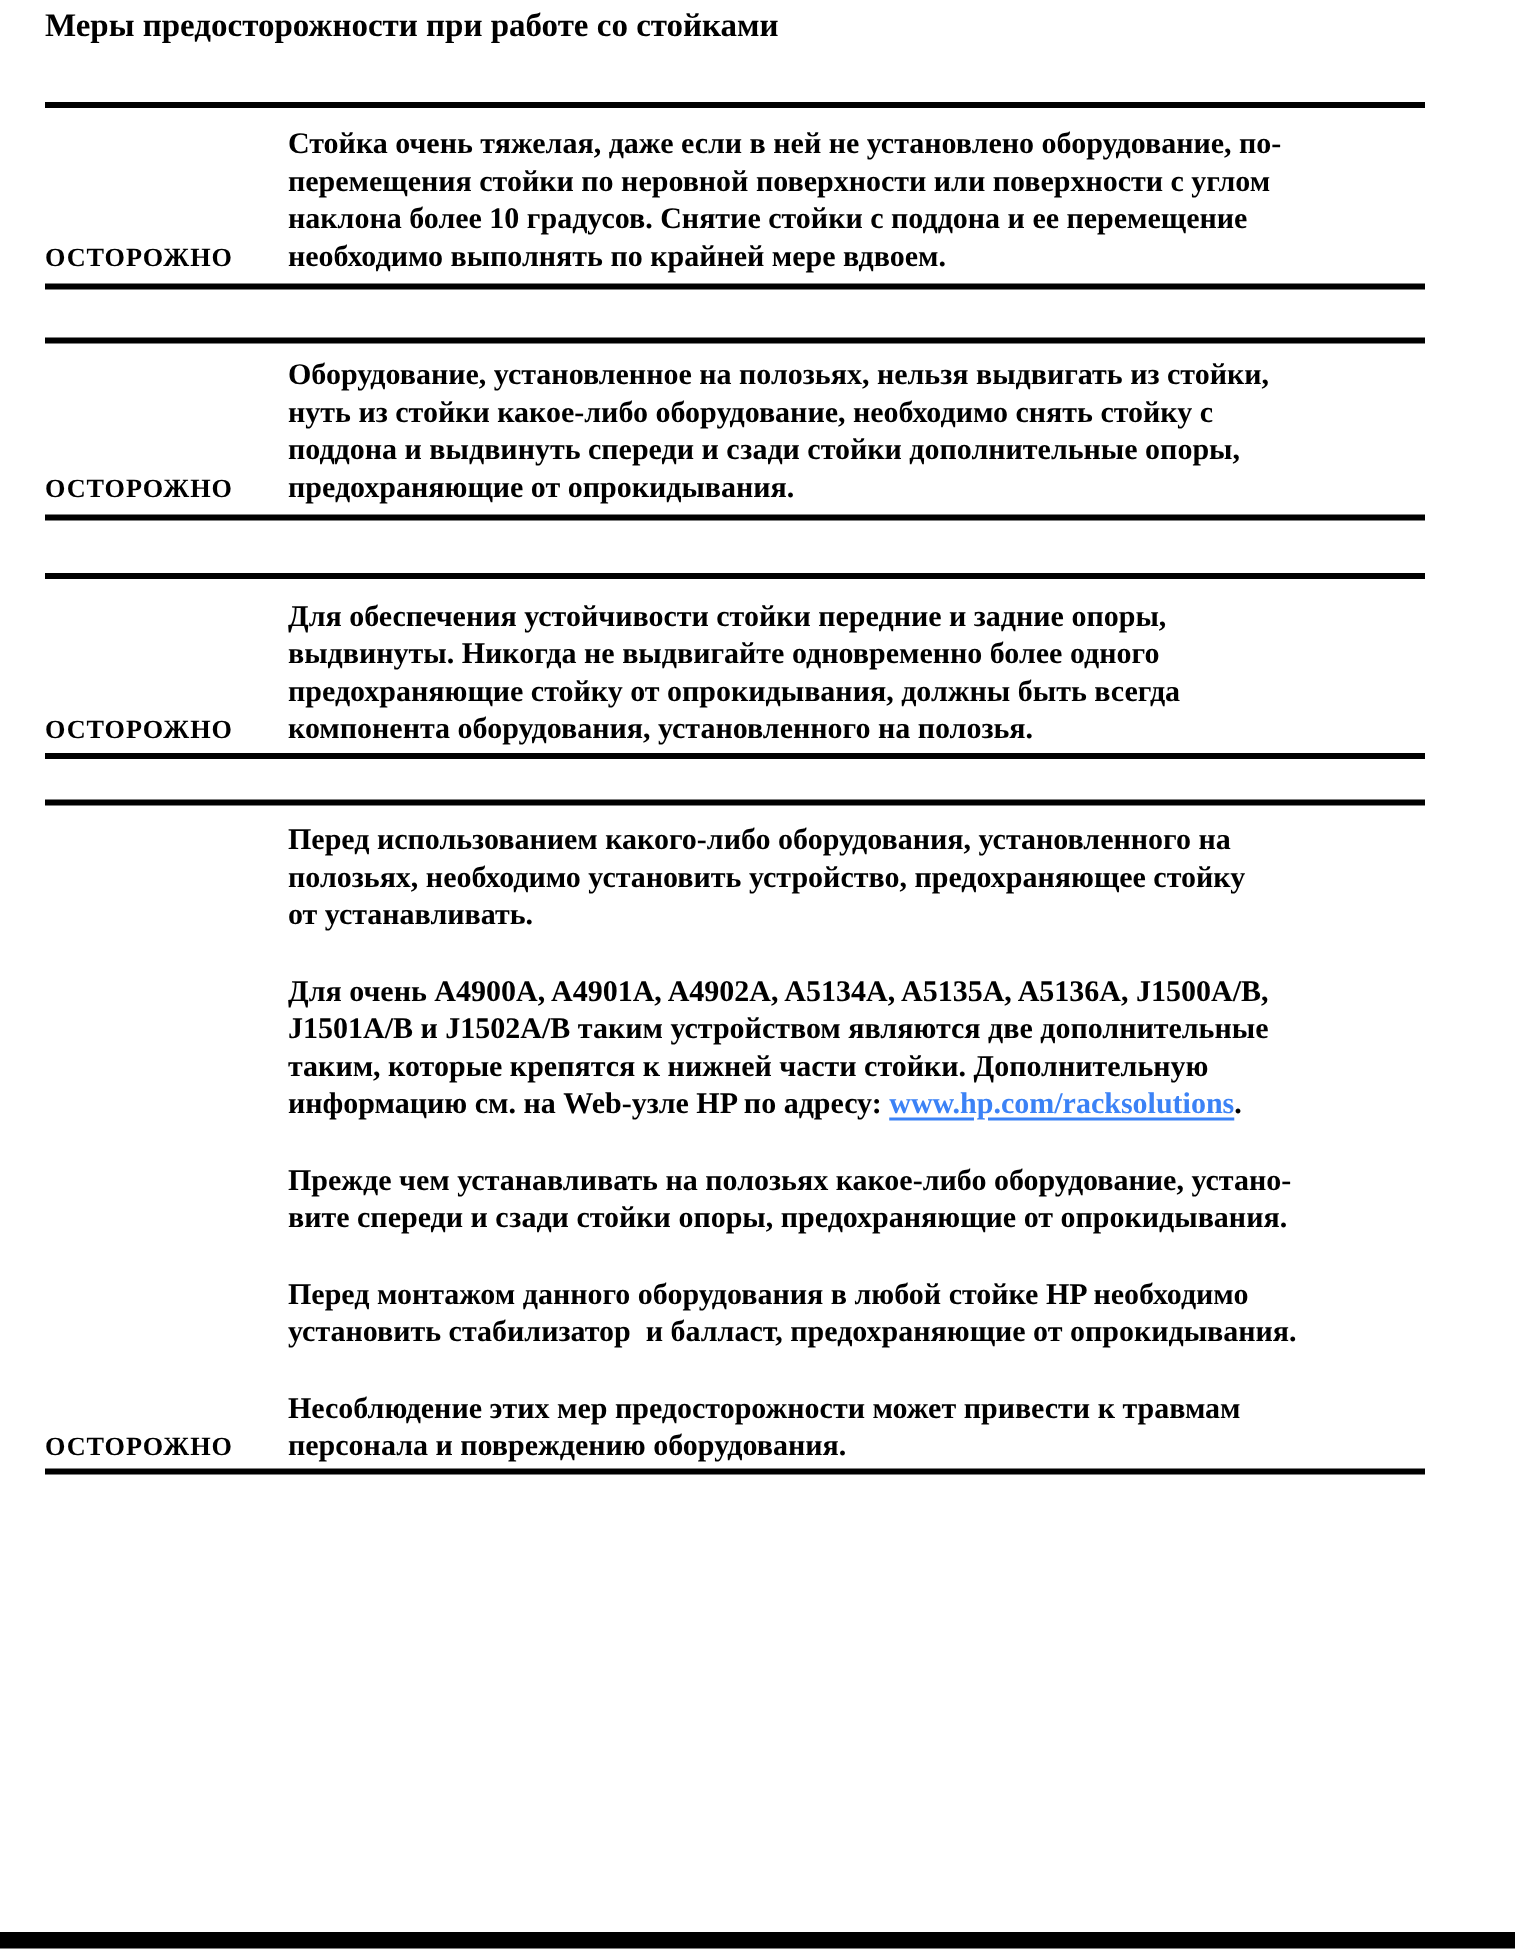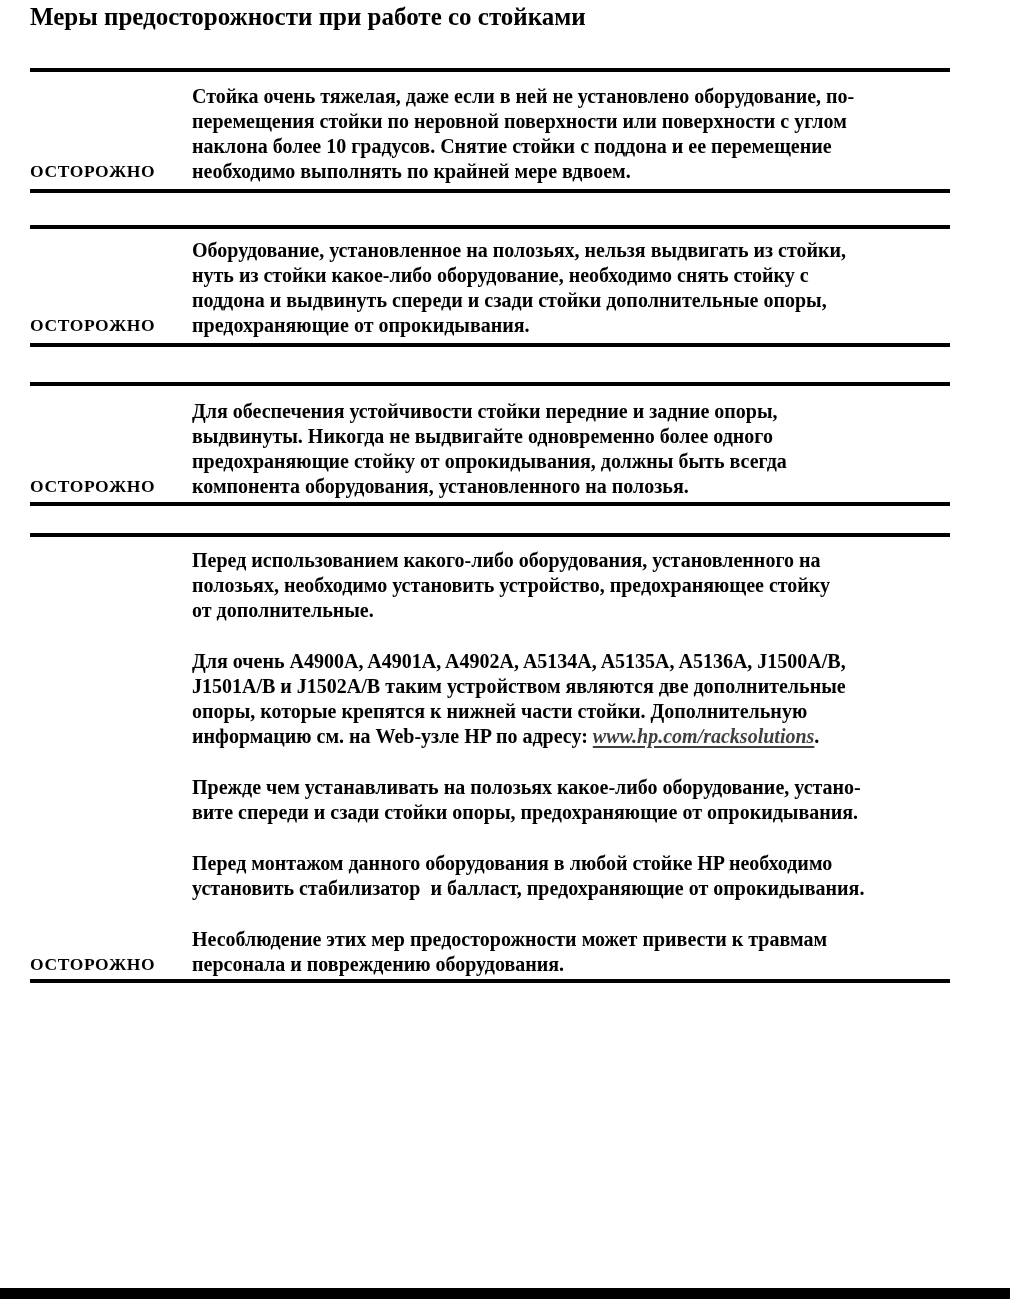--- a/index.html
+++ b/index.html
@@ -7,21 +7,21 @@
     width: 1010px; height: 1299px;
     background: #ffffff; color: #000000;
     font-family: "Liberation Serif", "DejaVu Serif", serif;
     font-weight: bold;
     position: relative;
     overflow: hidden;
   }
   .page { position: absolute; inset: 0; background: #ffffff; }
   .page-title {
     position: absolute; left: 30px; top: 2px; margin: 0;
-    font-size: 25px; line-height: 30px; font-weight: bold;
+    font-size: 22px; line-height: 30px; font-weight: bold;
     white-space: pre;
   }
   .content {
     position: absolute; left: 30px; top: 0; width: 920px;
   }
   .warning {
     border-top: 4px solid #000;
     border-bottom: 4px solid #000;
     display: flex; align-items: flex-end;
   }
@@ -38,23 +38,22 @@
   .warning-text { flex: 1; min-width: 0; }
   .para + .para { margin-top: 26px; }
   .line {
     font-size: 20px; line-height: 25px;
     white-space: pre;
   }
   .doc-link {
     text-decoration: underline;
     text-underline-offset: 3px;
     text-decoration-thickness: 2px;
-    color: #404040;
+    color: #3b82f6;
     cursor: pointer;
-    font-style: italic;
   }
   .bottom-bar {
     position: absolute; left: 0; right: 0; bottom: 0;
     height: 11px; background: #000;
   }
 </style>
 </head>
 <body>
 
 <div class="page">
@@ -97,26 +96,26 @@
           </div>
         </div>
   </section>
 
   <section class="warning w4">
     <div class="warning-label">ОСТОРОЖНО</div>
     <div class="warning-text">
           <div class="para">
             <div class="line">Перед использованием какого-либо оборудования, установленного на</div>
             <div class="line">полозьях, необходимо установить устройство, предохраняющее стойку</div>
-            <div class="line">от дополнительные.</div>
+            <div class="line">от устанавливать.</div>
           </div>
           <div class="para">
             <div class="line">Для очень A4900A, A4901A, A4902A, A5134A, A5135A, A5136A, J1500A/B,</div>
             <div class="line">J1501A/B и J1502A/B таким устройством являются две дополнительные</div>
-            <div class="line">опоры, которые крепятся к нижней части стойки. Дополнительную</div>
+            <div class="line">таким, которые крепятся к нижней части стойки. Дополнительную</div>
             <div class="line">информацию см. на Web-узле HP по адресу: <span class="doc-link">www.hp.com/racksolutions</span>.</div>
           </div>
           <div class="para">
             <div class="line">Прежде чем устанавливать на полозьях какое-либо оборудование, устано-</div>
             <div class="line">вите спереди и сзади стойки опоры, предохраняющие от опрокидывания.</div>
           </div>
           <div class="para">
             <div class="line">Перед монтажом данного оборудования в любой стойке HP необходимо</div>
             <div class="line">установить стабилизатор  и балласт, предохраняющие от опрокидывания.</div>
           </div>

